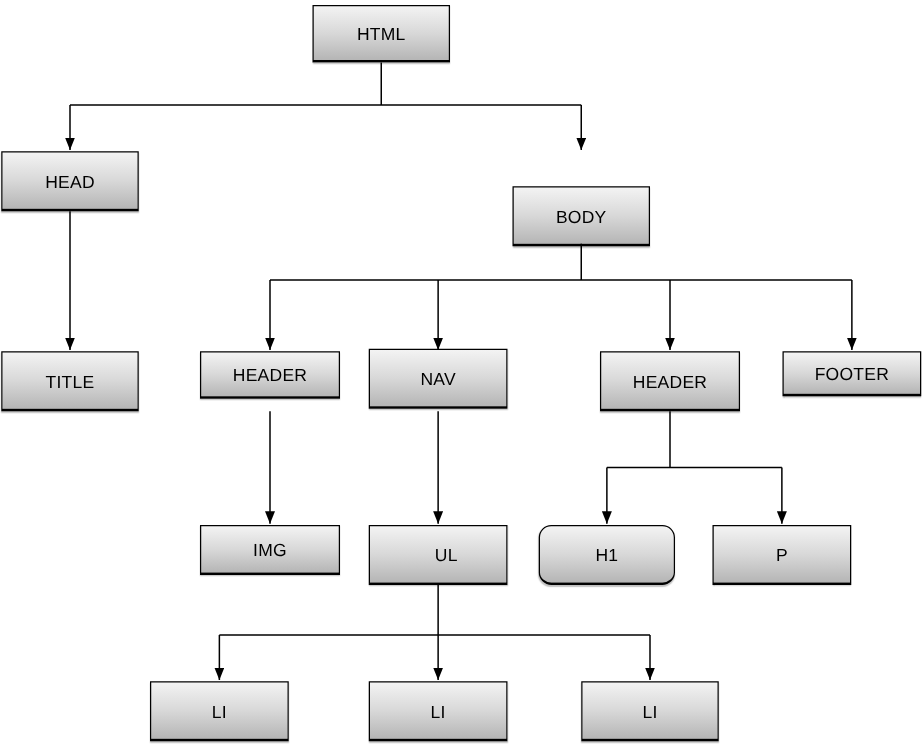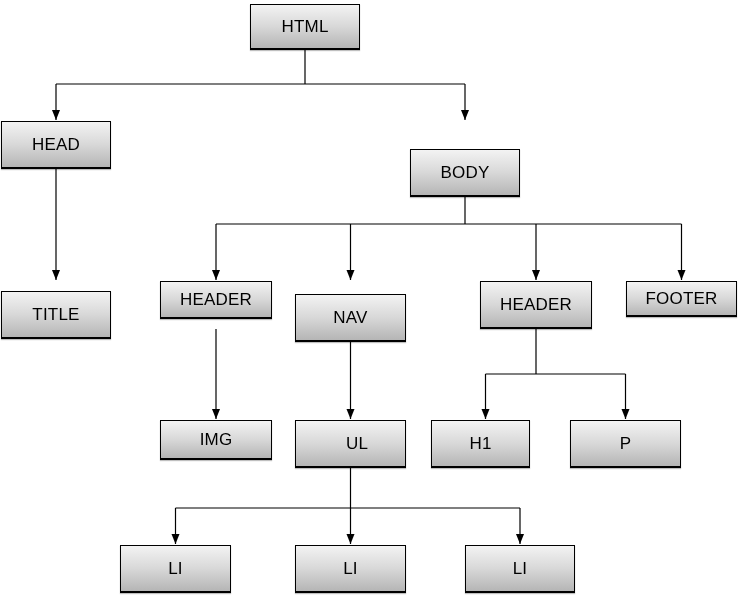--- a/index.html
+++ b/index.html
@@ -31,21 +31,21 @@
     box-sizing: border-box;
     border: 1.5px solid #000000;
     border-bottom-width: 2px;
     background: linear-gradient(180deg, #f3f3f3 0%, #d8d8d8 50%, #b5b5b5 100%);
     display: flex;
     align-items: center;
     justify-content: center;
     box-shadow: 0 1px 1px rgba(0,0,0,0.25);
   }
   .node span {
-    font-size: 17px;
+    font-size: 14px;
     color: #000000;
     letter-spacing: 0.2px;
     user-select: none;
   }
 </style>
 </head>
 <body>
 
 <div class="canvas">
   <svg id="edges" xmlns="http://www.w3.org/2000/svg">
@@ -80,42 +80,42 @@
   <div id="nodes">
       <div class="node" style="left: 250px; top: 4px; width: 110px; height: 46px;">
         <span>HTML</span>
       </div>
       <div class="node" style="left: 1px; top: 121px; width: 110px; height: 48px;">
         <span>HEAD</span>
       </div>
       <div class="node" style="left: 410px; top: 121px; width: 110px; height: 48px; margin-top: 28px;">
         <span>BODY</span>
       </div>
-      <div class="node" style="left: 1px; top: 281px; width: 110px; height: 48px; margin-top: 10px;">
+      <div class="node" style="left: 1px; top: 281px; width: 110px; height: 48px;">
         <span>TITLE</span>
       </div>
       <div class="node" style="left: 160px; top: 281px; width: 112px; height: 38px;">
         <span>HEADER</span>
       </div>
-      <div class="node" style="left: 295px; top: 294px; width: 111px; height: 48px;">
+      <div class="node" style="left: 295px; top: 279px; width: 111px; height: 48px;">
         <span>NAV</span>
       </div>
       <div class="node" style="left: 480px; top: 281px; width: 112px; height: 48px;">
         <span>HEADER</span>
       </div>
       <div class="node" style="left: 626px; top: 281px; width: 111px; height: 36px;">
         <span>FOOTER</span>
       </div>
       <div class="node" style="left: 160px; top: 420px; width: 112px; height: 40px;">
         <span>IMG</span>
       </div>
       <div class="node" style="left: 295px; top: 420px; width: 111px; height: 48px; padding-left: 13px;">
         <span>UL</span>
       </div>
-      <div class="node" style="left: 431px; top: 420px; width: 99px; height: 48px;">
+      <div class="node" style="left: 431px; top: 420px; width: 109px; height: 48px; border-radius: 10px;">
         <span>H1</span>
       </div>
       <div class="node" style="left: 570px; top: 420px; width: 111px; height: 48px;">
         <span>P</span>
       </div>
       <div class="node" style="left: 120px; top: 545px; width: 111px; height: 48px;">
         <span>LI</span>
       </div>
       <div class="node" style="left: 295px; top: 545px; width: 111px; height: 48px;">
         <span>LI</span>

